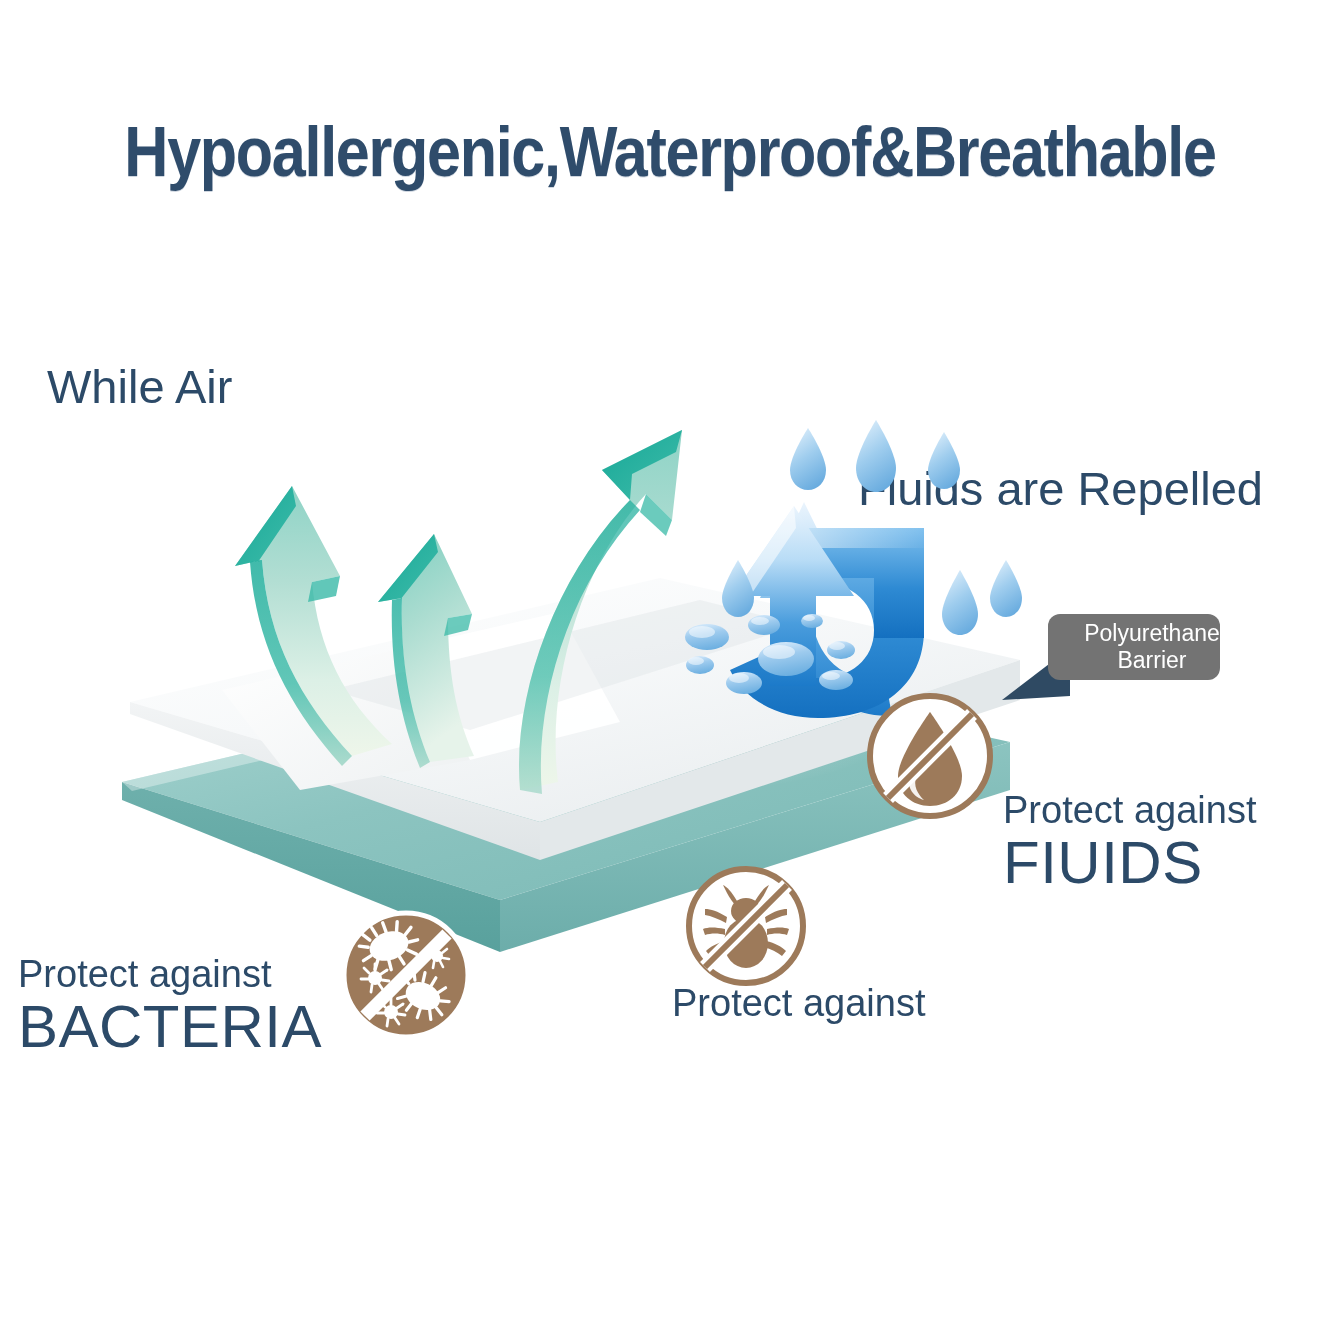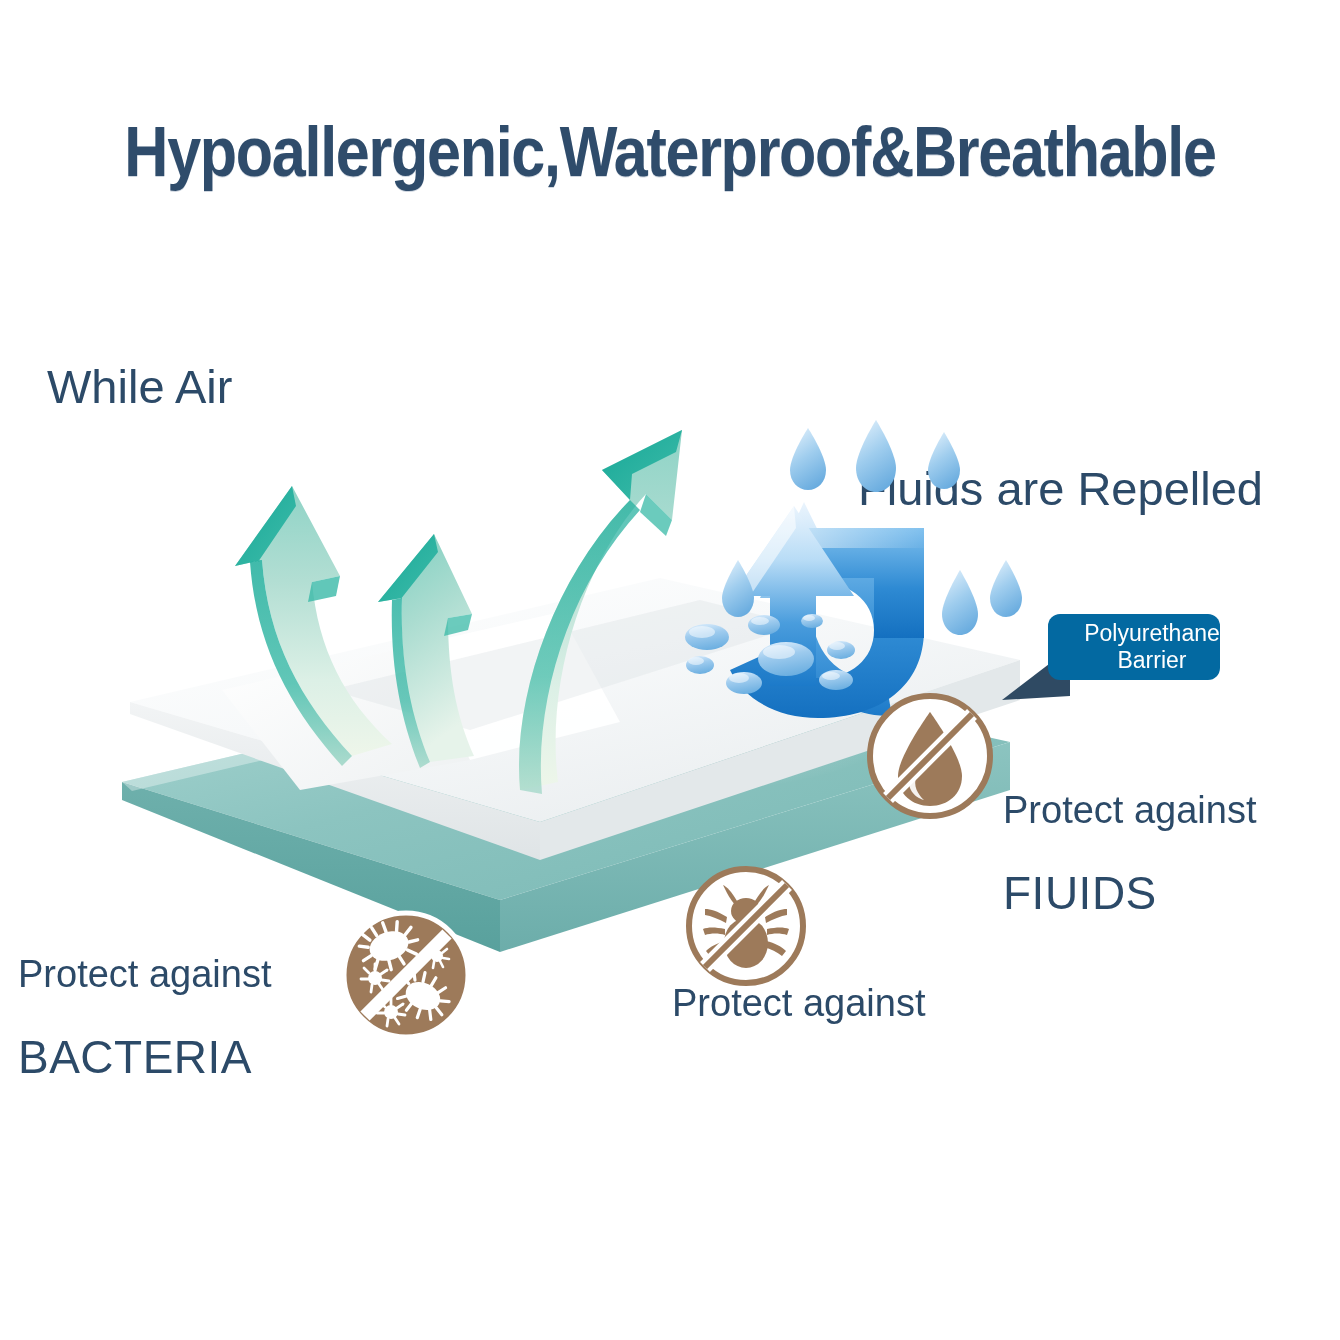--- a/index.html
+++ b/index.html
@@ -73,37 +73,36 @@
     white-space: nowrap;
     line-height: 1.07;
   }
   .badge-text .small {
     display: block;
     font-size: 38px;
     margin-top: 8px;
   }
   .badge-text .big {
     display: block;
-    font-size: 46px;
+    font-size: 60px;
     letter-spacing: 0.5px;
-    margin-top: 38px;
   }
 
   #bacteria-text { left: 18px;  top: 946px; }
   #mites-text    { left: 672px; top: 975px; }
   #fluids-text   { left: 1003px; top: 782px; }
 
   
   #callout {
     position: absolute;
     left: 1048px;
     top: 614px;
     width: 172px;
     height: 66px;
-    background: #0369a1;
+    background: #737373;
     border-radius: 12px;
     box-sizing: border-box;
     padding-top: 6px;
     text-align: center;
     z-index: 40;
     padding-left: 36px;
   }
   #callout .ctxt {
     display: block;
     color: #ffffff;

